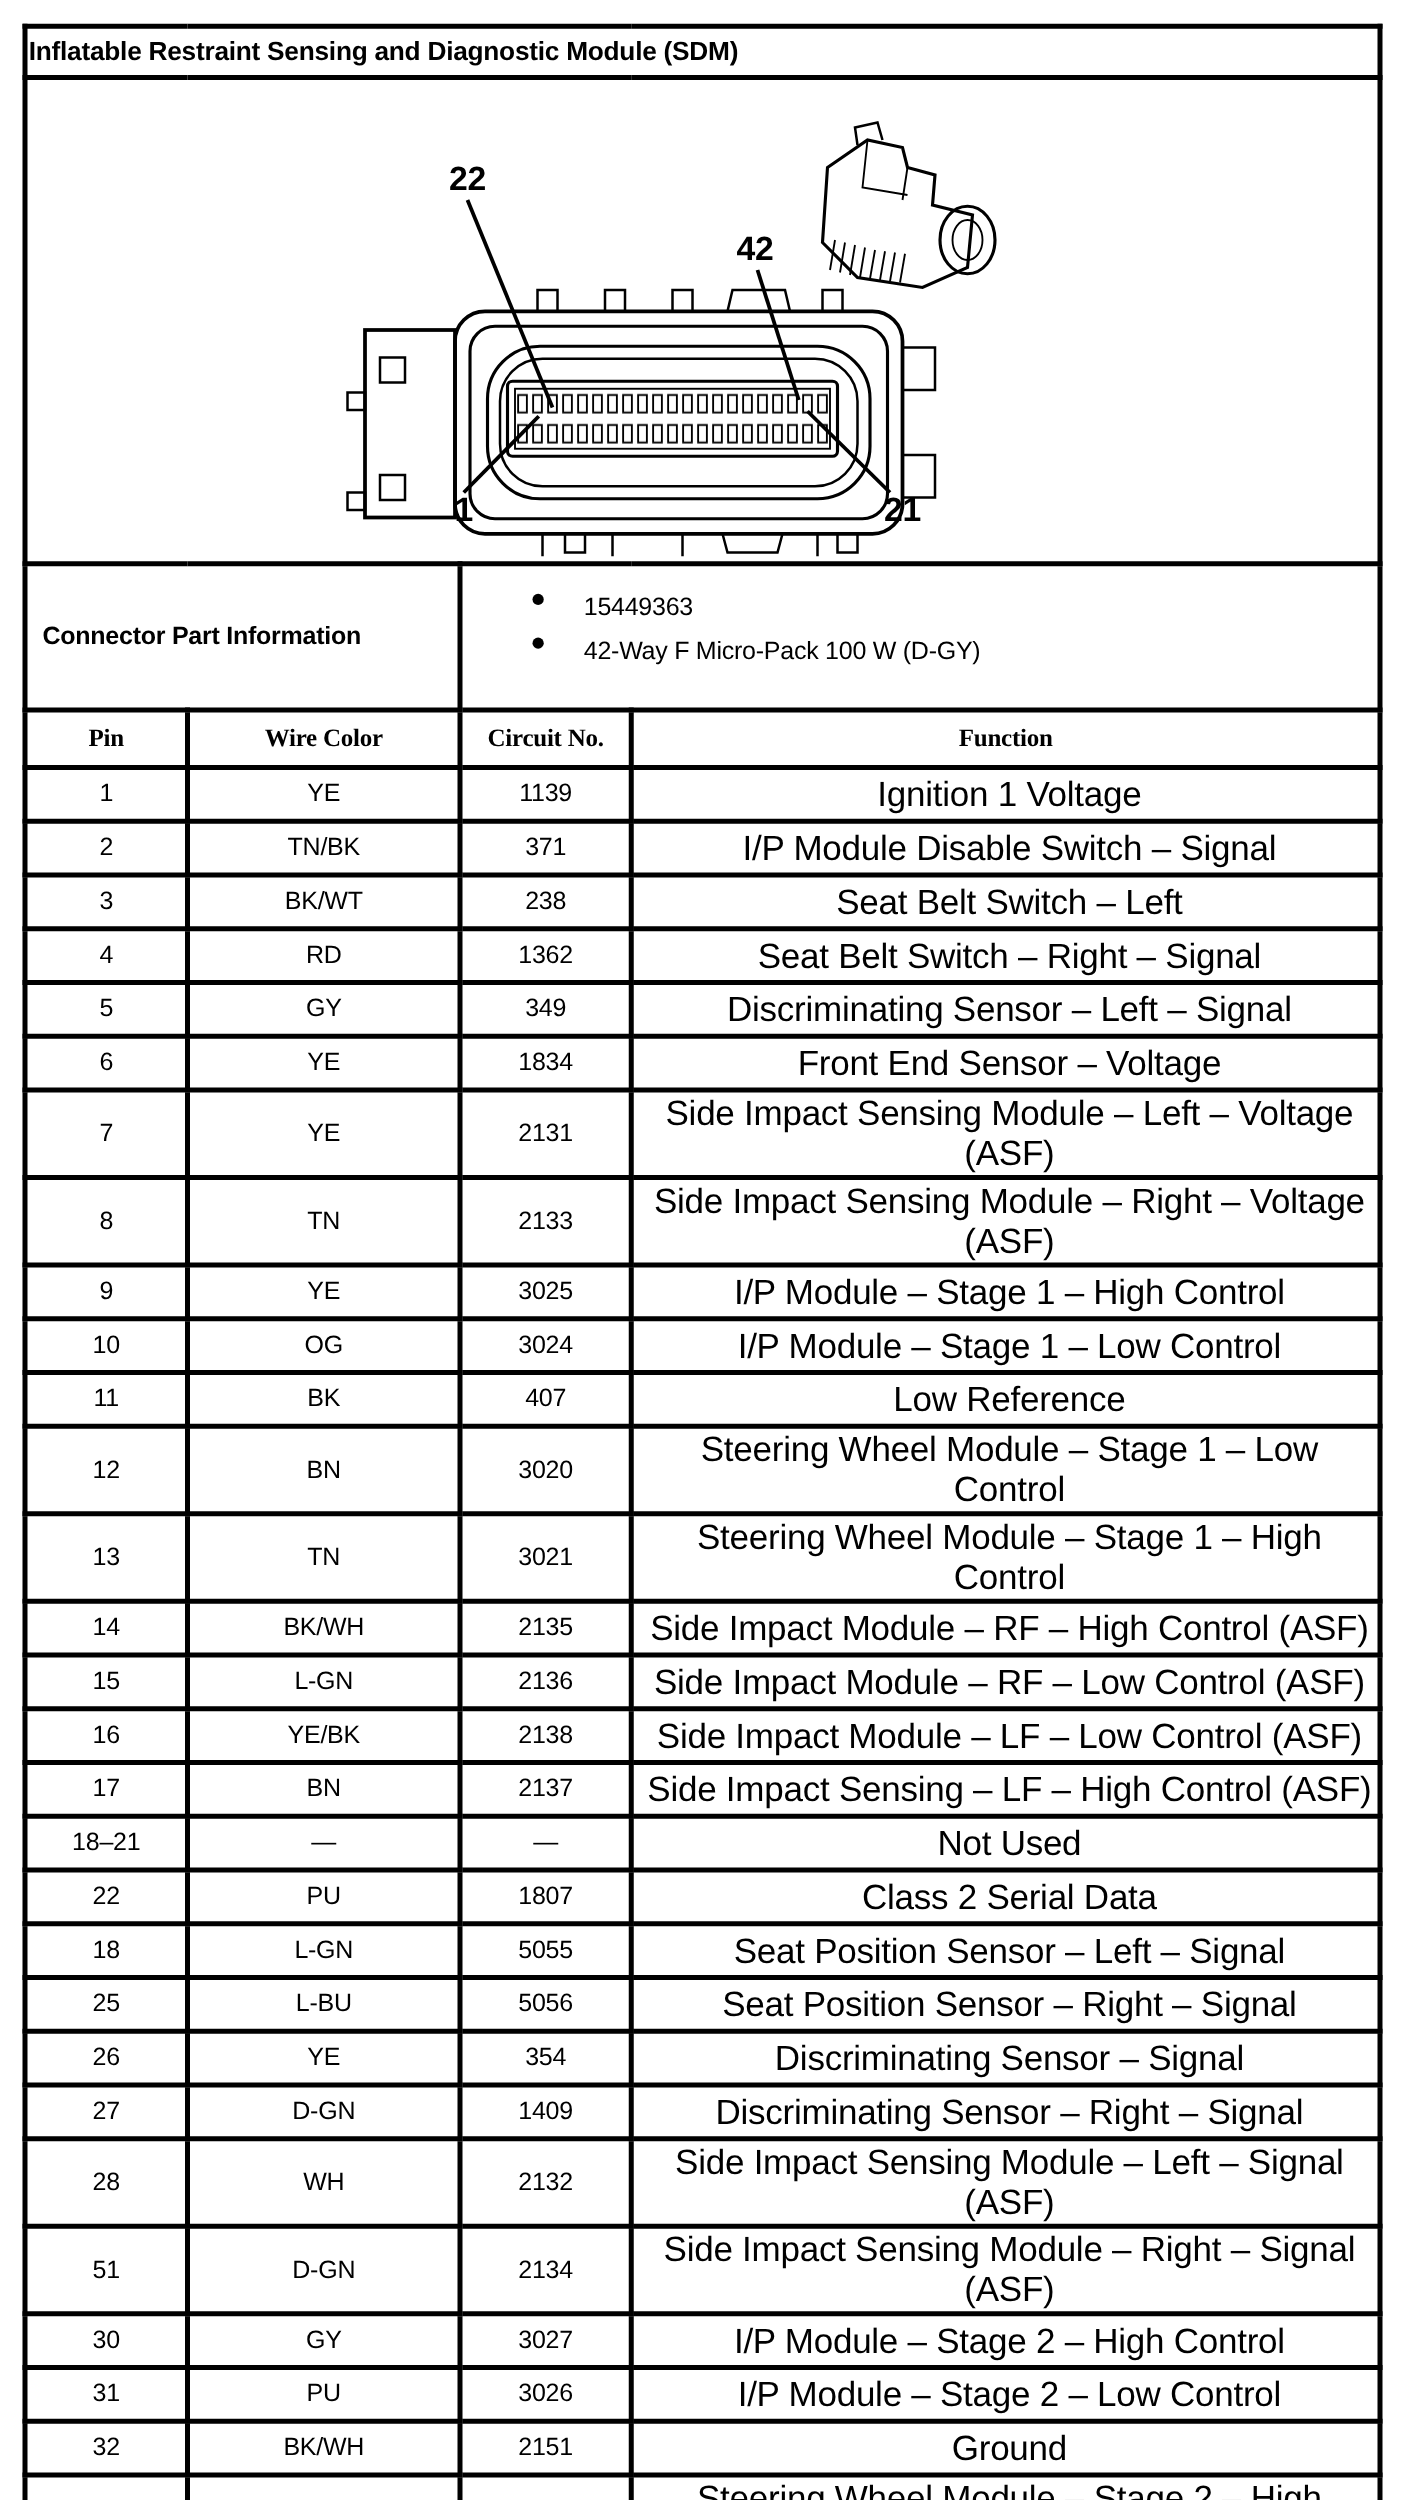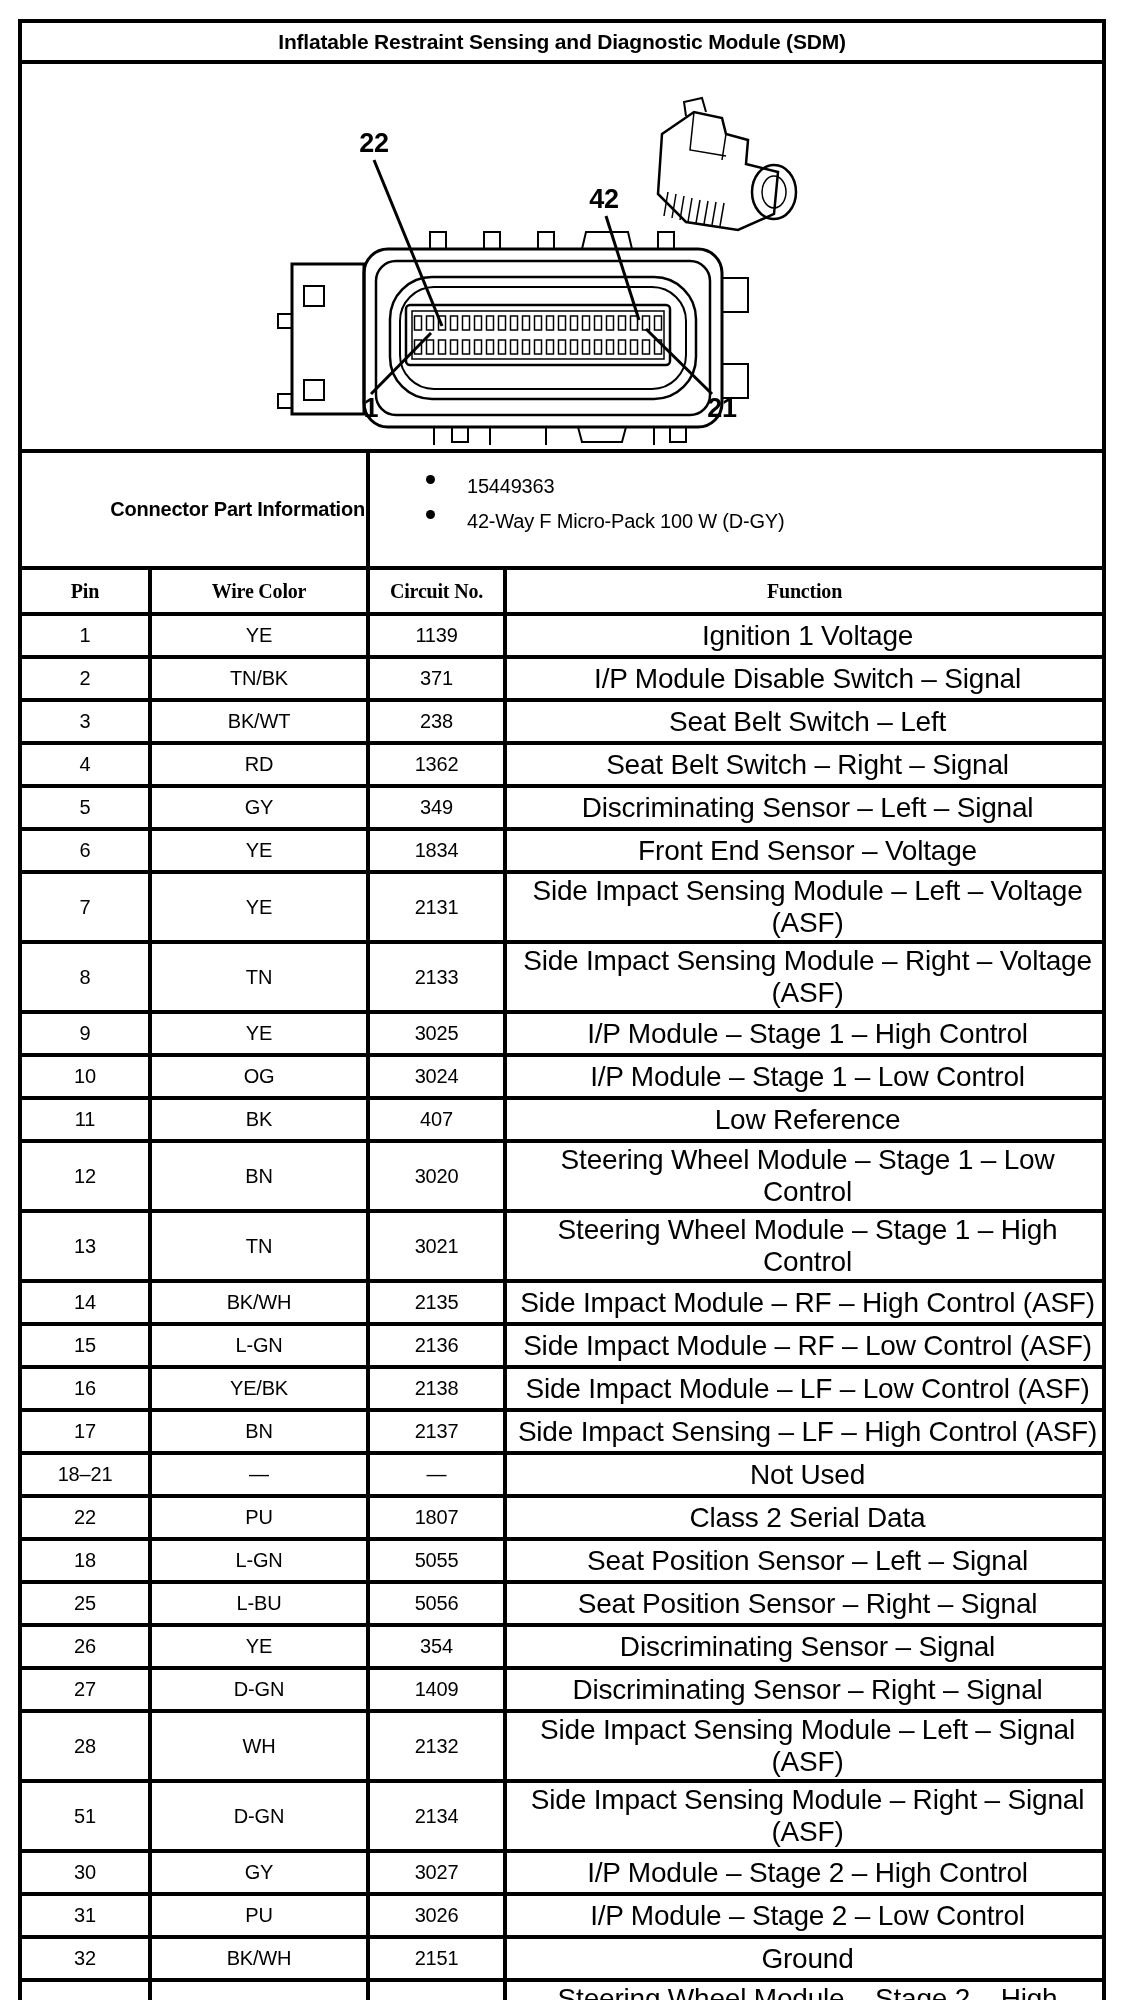--- a/index.html
+++ b/index.html
@@ -11,28 +11,28 @@
   .page { padding:19px 0 0 18px; }
   table.doc {
     border-collapse:collapse; table-layout:fixed;
     width:1084px; letter-spacing:-0.2px;
   }
   table.doc td, table.doc th { border:4px solid #000; overflow:hidden; }
   col.c1 { width:130px; } col.c2 { width:218px; }
   col.c3 { width:137px; } col.c4 { width:599px; }
 
   .title-cell {
-    height:35px; text-align:center; vertical-align:middle;
+    height:35px; text-align:left; vertical-align:middle;
     font-size:21px; font-weight:bold;
   }
   .figure-cell { height:385px; padding:0; background:#fff; }
   .figure-cell svg { display:block; }
 
   .partinfo-label {
-    height:111px; vertical-align:middle; text-align:right;
+    height:111px; vertical-align:middle; text-align:left;
     font-size:20px; font-weight:bold; padding-left:12px;
   }
   .partinfo-items { vertical-align:middle; padding-left:56px; }
   .bullet-row { display:flex; align-items:flex-start; height:35px; font-size:20px; }
   .bullet-dot {
     width:9px; height:9px; background:#000; border-radius:50%;
     margin-right:32px; flex:none;
   }
 
   th.hdr { height:40px; font-size:20px; font-weight:bold; text-align:center; vertical-align:middle;font-family:Liberation Serif, serif; }

